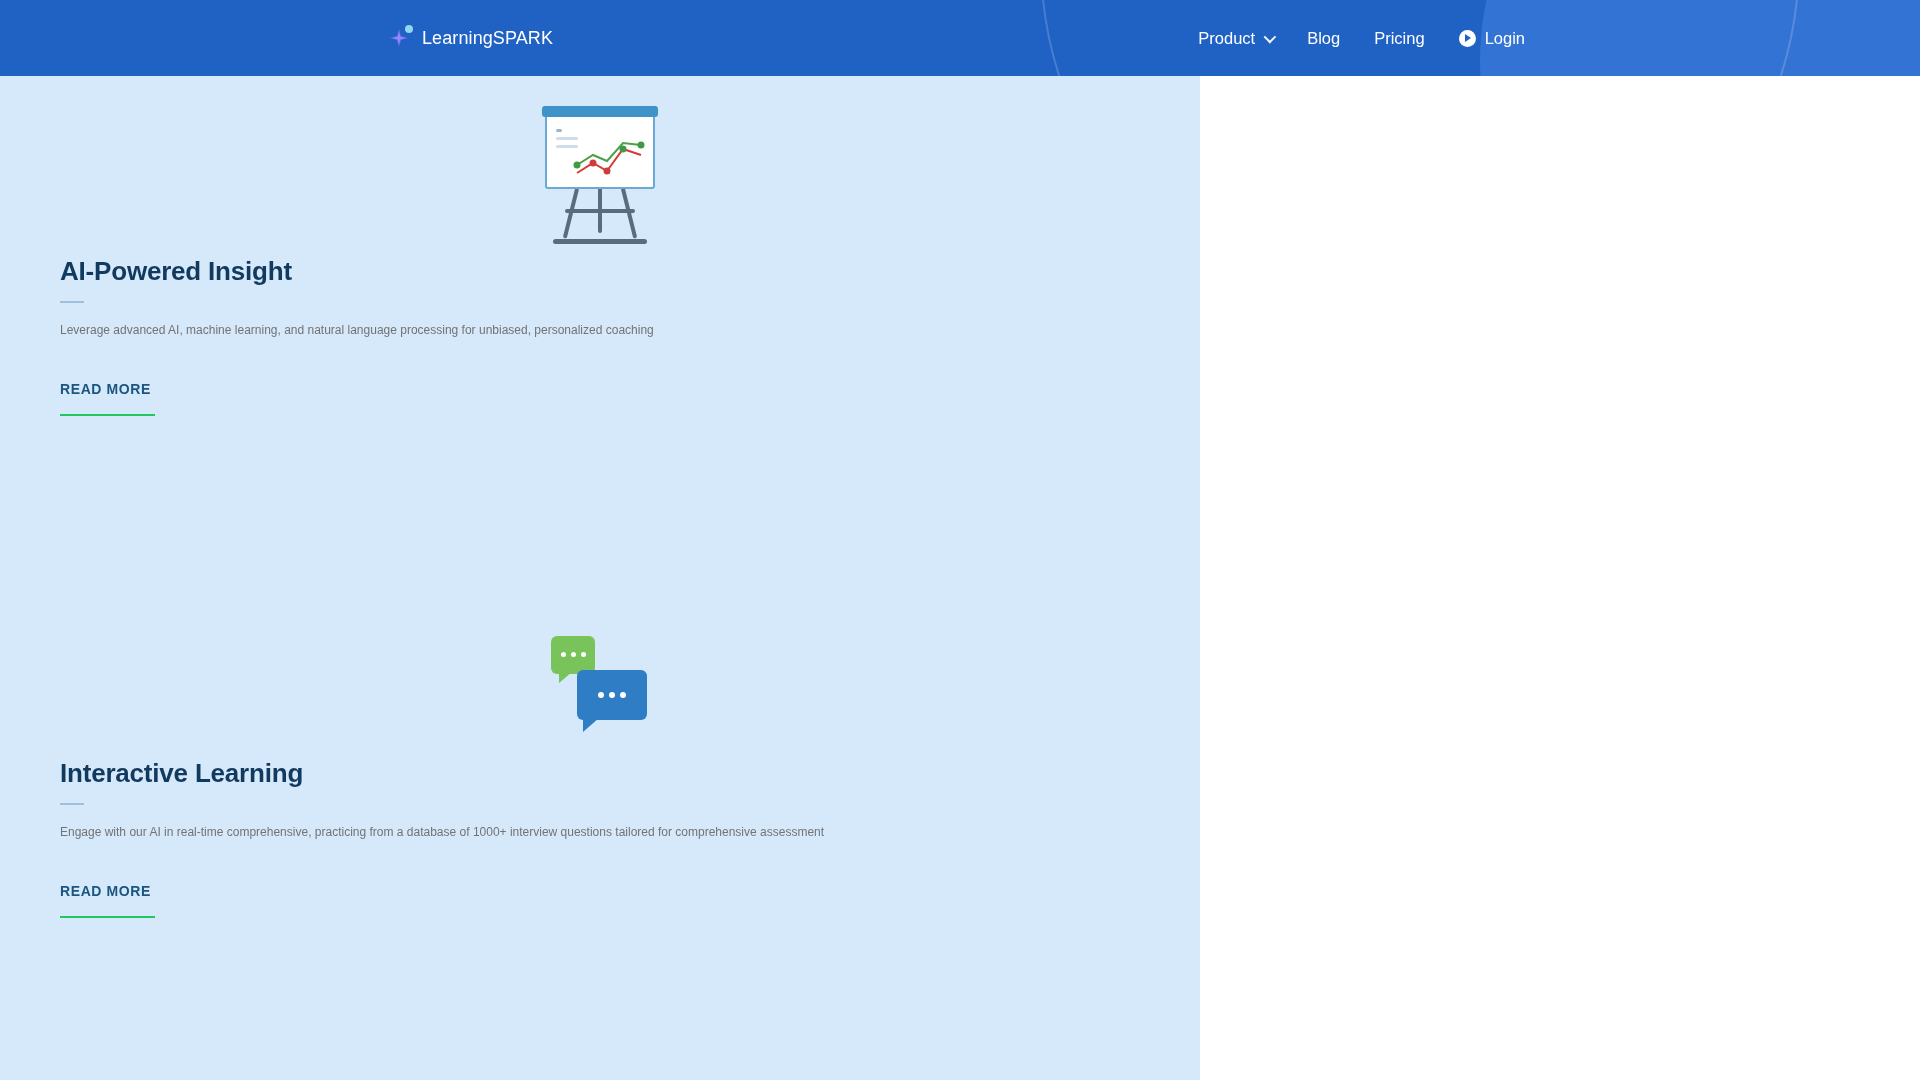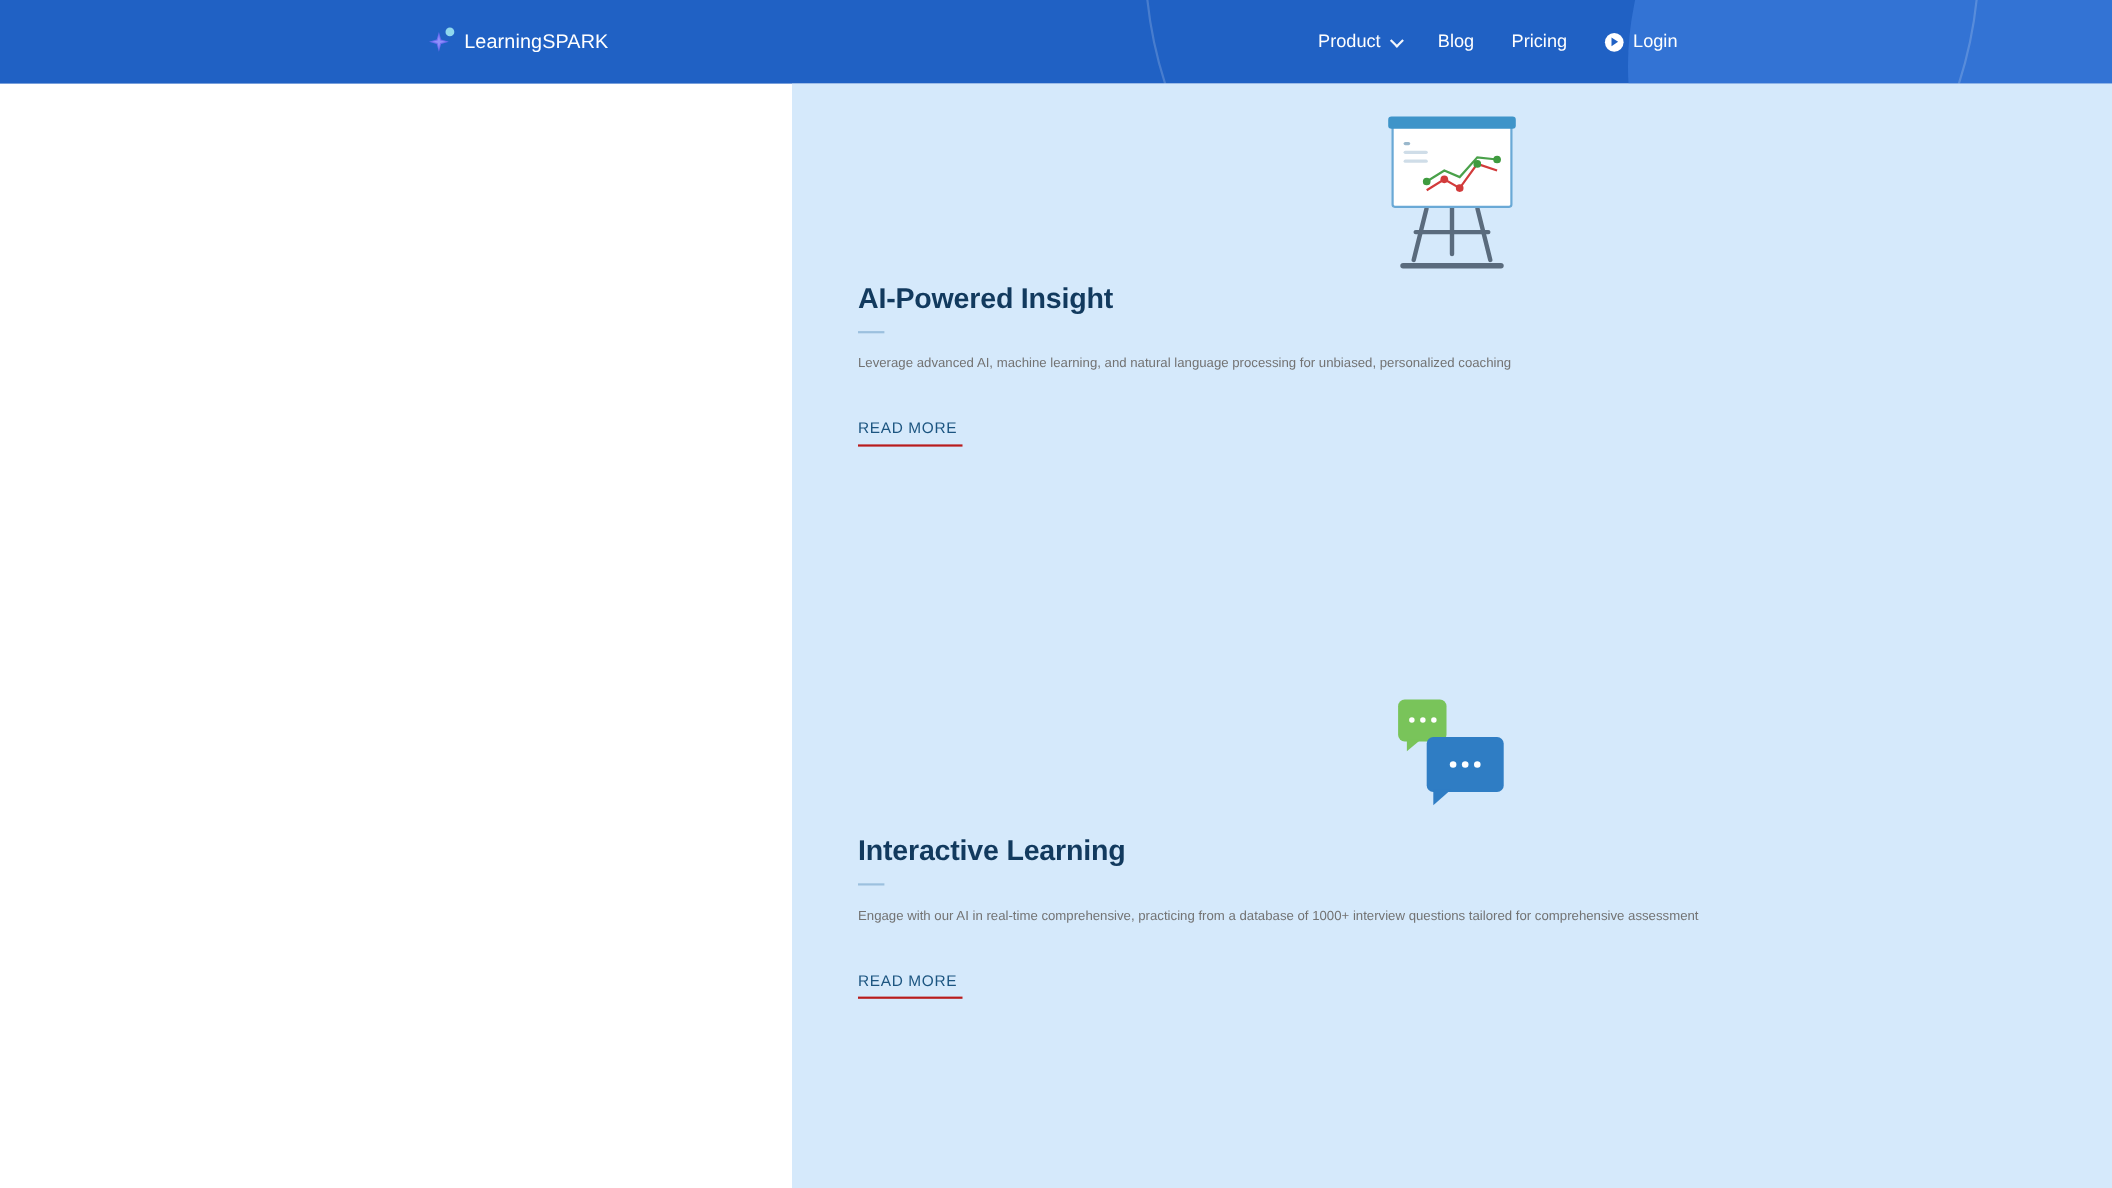--- a/index.html
+++ b/index.html
@@ -122,21 +122,21 @@
     border-bottom: 4px solid transparent;
     margin-left: 2px;
   }
 
   
   .page {
     width: 1920px;
     height: 1004px;
     background: #ffffff;
     display: flex;
-    justify-content: flex-end;
+    justify-content: flex-start;
   }
   .panel {
     width: 1200px;
     background: #d5e9fb;
     padding: 0;
     position: relative;
   }
 
   .feature {
     position: relative;
@@ -169,26 +169,26 @@
   .feature-desc {
     font-size: 12px;
     color: #737373;
     margin: 0;
     line-height: 1.5;
   }
   .read-more {
     display: inline-block;
     margin-top: 42px;
     font-size: 14px;
-    font-weight: 400;
+    font-weight: 700;
     letter-spacing: 0.6px;
     color: #1c5580;
     text-decoration: none;
-    border-bottom: 2px solid #b91c1c;
-    padding-bottom: 7px;
+    border-bottom: 2px solid #22c55e;
+    padding-bottom: 17px;
     width: 95px;
     cursor: pointer;
   }
 
   
   .easel { position: relative; width: 110px; height: 135px; }
   .easel-board {
     position: absolute;
     top: 0; left: 0;
     width: 110px; height: 76px;

